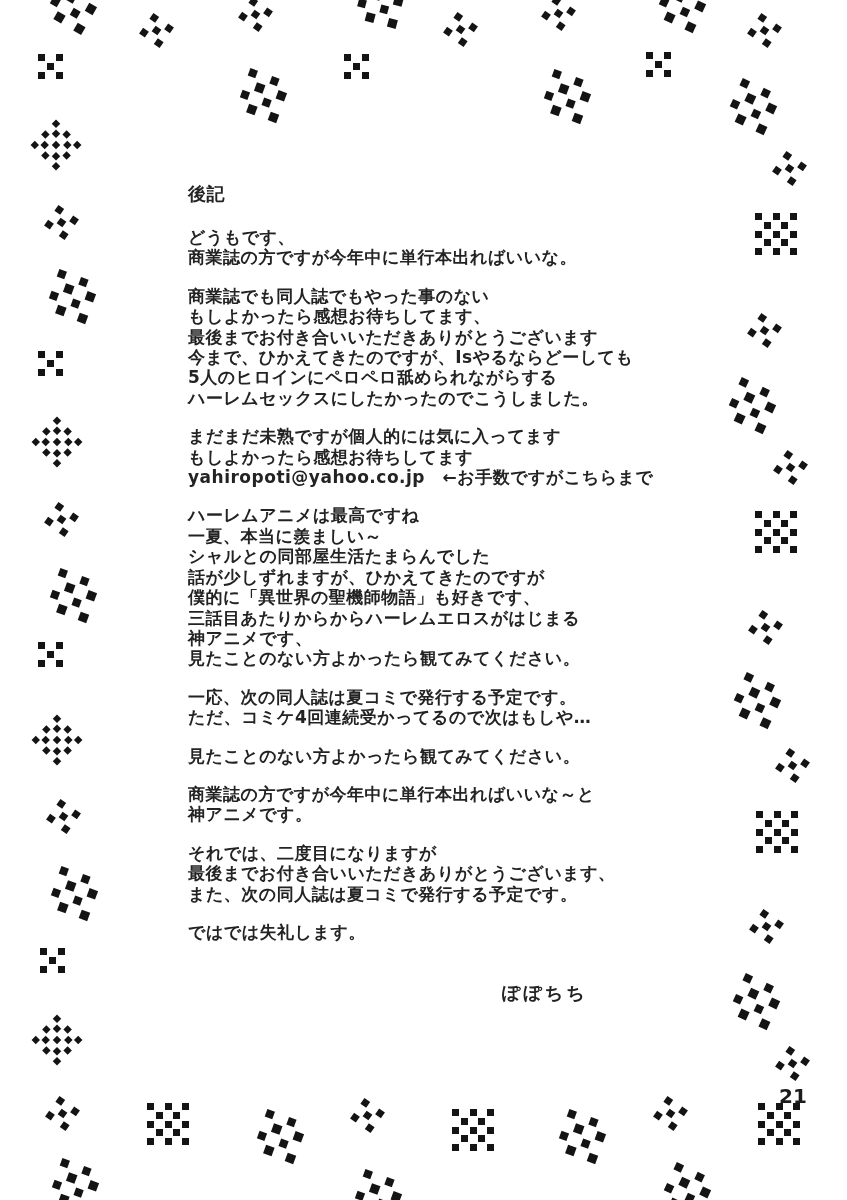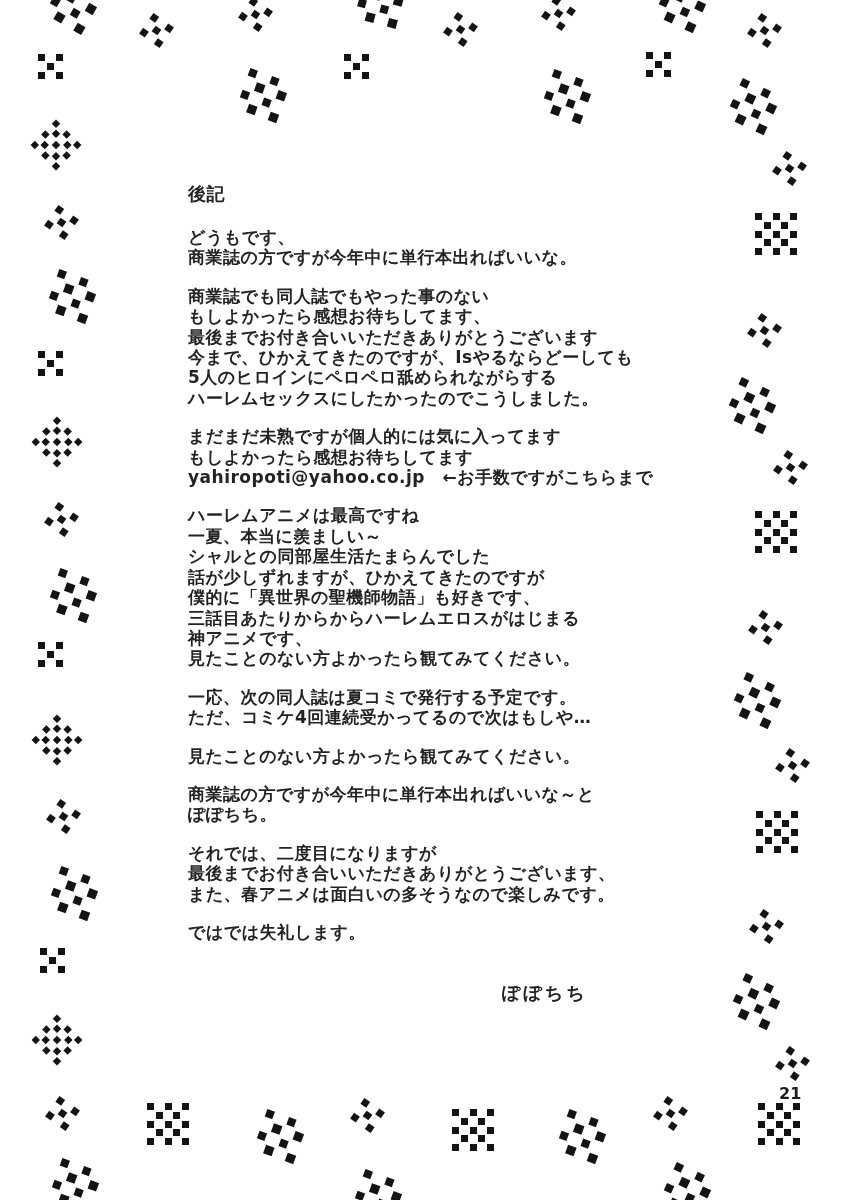--- a/index.html
+++ b/index.html
@@ -21,21 +21,21 @@
   .title{font-size:18px;line-height:22px;margin-bottom:22px;}
   .block{margin-top:18px;}
   .block:first-child{margin-top:0;}
   .line{line-height:20.4px;white-space:nowrap;}
   .signature{
     margin-top:40px;margin-left:314px;
     font-size:18px;letter-spacing:3px;line-height:22px;
   }
   .pagenum{
     position:absolute;left:779px;top:1084px;
-    font-size:16px;font-weight:700;color:#1c1c1c;
+    font-size:20px;font-weight:700;color:#1c1c1c;
   }
 </style>
 </head>
 <body>
 
 <div class="page">
   <div class="deco-layer" id="deco-layer">
       <div class="deco" style="width: 46px; height: 46px; left: 50px; top: -18px; transform: rotate(30deg);">
         <span style="left: 13px; top: 13px; width: 8.5px; height: 8.5px; background: rgb(20, 20, 20);"></span>
         <span style="left: 36px; top: 13px; width: 8.5px; height: 8.5px; background: rgb(20, 20, 20);"></span>
@@ -548,26 +548,26 @@
         </div>
         <div class="block">
           <div class="line">一応、次の同人誌は夏コミで発行する予定です。</div>
           <div class="line">ただ、コミケ4回連続受かってるので次はもしや…</div>
         </div>
         <div class="block">
           <div class="line">見たことのない方よかったら観てみてください。</div>
         </div>
         <div class="block">
           <div class="line">商業誌の方ですが今年中に単行本出ればいいな～と</div>
-          <div class="line">ぽぽちち。</div>
+          <div class="line">神アニメです。</div>
         </div>
         <div class="block">
           <div class="line">それでは、二度目になりますが</div>
           <div class="line">最後までお付き合いいただきありがとうございます、</div>
-          <div class="line">また、春アニメは面白いの多そうなので楽しみです。</div>
+          <div class="line">また、次の同人誌は夏コミで発行する予定です。</div>
         </div>
         <div class="block">
           <div class="line">ではでは失礼します。</div>
         </div>
       </div>
     <div class="signature">ぽぽちち</div>
   </div>
 
   <div class="pagenum">21</div>
 </div>

